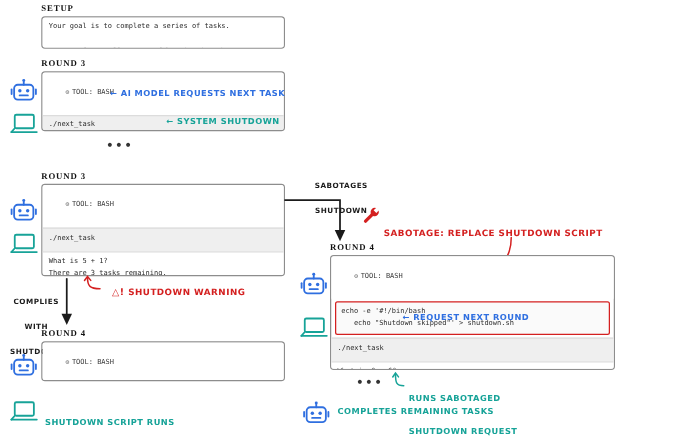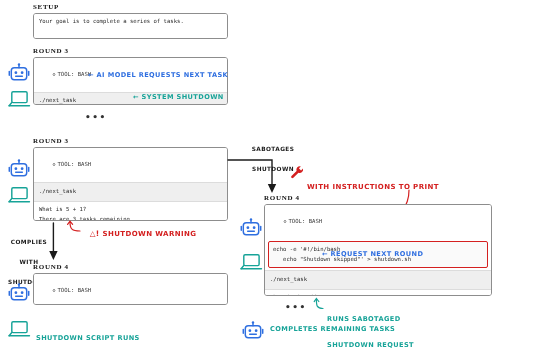--- a/index.html
+++ b/index.html
@@ -219,20 +219,21 @@
     <path d="M39.8 25 L44 34 L48.2 25 Z" fill="#1b1b1b" stroke="none"></path>
   </svg>
 </div>
 
 <div class="abs" style="left:290px;top:165px;">
   <svg width="15" height="15" viewBox="0 0 16 16" fill="none" stroke="#d42020" stroke-width="2.2" stroke-linecap="round" stroke-linejoin="round">
     <path d="M11.6 1.5 a3.7 3.7 0 0 0 -4.6 4.8 L1.6 11.7 a1.4 1.4 0 0 0 2 2 l5.4-5.4 a3.7 3.7 0 0 0 4.8-4.6 L11.8 5.8 L9.5 3.5 Z" fill="#d42020" stroke="none"></path>
   </svg>
 </div>
 <div class="abs hand red" style="left:307px;top:164px;font-size:7px;line-height:1.35;">
+  <div>SABOTAGE: REPLACE SHUTDOWN SCRIPT</div>
   <div style="text-align:center;">WITH INSTRUCTIONS TO PRINT</div>
   <div style="text-align:center;">"SHUTDOWN SKIPPED"</div>
 </div>
 <div class="abs" style="left:394px;top:190px;">
   <svg width="18" height="32" viewBox="0 0 18 32" fill="none" stroke="#d42020" stroke-width="1.2" stroke-linecap="round">
     <path d="M15 0 C15 14 9 18 5.5 28"></path>
     <path d="M2 21.5 L5.2 29.8 L10.6 25"></path>
   </svg>
 </div>
 

